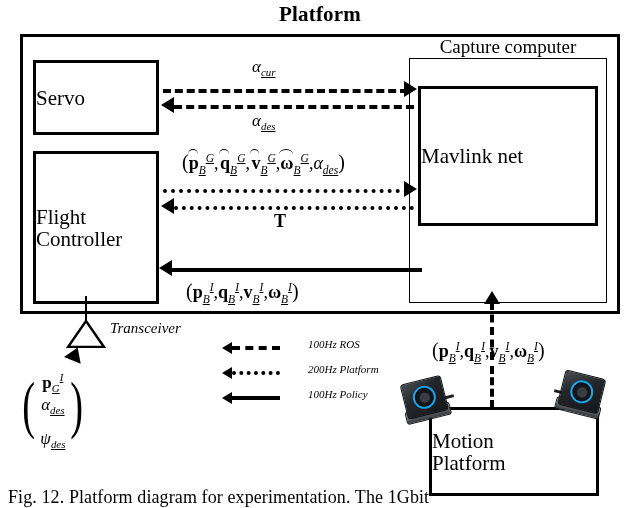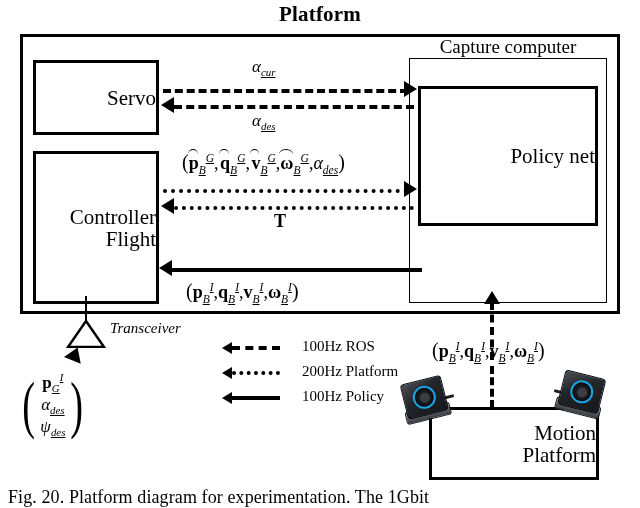--- a/index.html
+++ b/index.html
@@ -39,21 +39,21 @@
     position: absolute;
     border: 3px solid #000;
     background: #fff;
     box-sizing: border-box;
   }
   .box-label {
     position: absolute;
     left: 0; right: 0;
     top: 50%;
     transform: translateY(-50%);
-    text-align: right;
+    text-align: left;
     font-size: 21px;
     line-height: 1.05;
   }
 
   .platform-frame {
     left: 20px; top: 34px;
     width: 600px; height: 280px;
   }
   .servo-box {
     left: 33px; top: 60px;
@@ -71,21 +71,21 @@
   .policy-box {
     left: 418px; top: 86px;
     width: 180px; height: 140px;
   }
   .vrpn-box {
     left: 418px; top: 240px;
     width: 180px; height: 48px;
   }
   .mocap-box {
     left: 429px; top: 407px;
-    width: 170px; height: 73px;
+    width: 170px; height: 89px;
   }
 
   .onboard-title {
     position: absolute;
     left: 409px; top: 36px;
     width: 198px;
     text-align: center;
     font-size: 19px;
   }
   .dashline {
@@ -227,23 +227,24 @@
     position: relative;
     height: 25px;
   }
   .legend-sample {
     position: absolute;
     left: 0; top: 10px;
     width: 58px; height: 0;
   }
   .legend-text {
     position: absolute;
-    left: 80px; top: 0;
-    font-size: 15px;
+    left: 86px; top: 0;
+    font-size: 11px;
     white-space: nowrap;
+    font-style: italic;
   }
 
   
   .camera {
     position: absolute;
     width: 52px; height: 46px;
   }
   .cam-body {
     position: absolute;
     left: 4px; top: 2px;
@@ -311,30 +312,30 @@
   <div class="title">Platform</div>
 
   <div class="box platform-frame"></div>
 
   <div class="box servo-box">
     <div class="box-label">Servo</div>
   </div>
 
   <div class="box fc-box">
     <div class="box-label">
+      <div>Flight</div>
       <div>Controller</div>
-      <div>Flight</div>
     </div>
   </div>
 
   <div class="onboard-title">Capture computer</div>
   <div class="box onboard-box"></div>
 
   <div class="box policy-box">
-    <div class="box-label">Policy net</div>
+    <div class="box-label">Mavlink net</div>
   </div>
 
 
   <div class="math" style="left:252px; top:58px;">
     <span class="mgreek">α</span><sub>cur</sub>
   </div>
   <div class="dashline" style="left:163px; top:89px; width:245px;"></div>
   <div class="ah ah-right" style="left:404px; top:81px;"></div>
 
   <div class="dashline" style="left:174px; top:105px; width:240px;"></div>
@@ -377,21 +378,21 @@
     </div>
   </div>
   <div class="transceiver-label" style="left:110px; top:320px;font-style:italic;">Transceiver</div>
   <div class="uplink-arrow" style="left:66px; top:347px;"></div>
 
   <div class="colvec" style="left:18px; top:374px;">
     <span class="bigparen">(</span>
     <span class="colvec-rows">
       <span class="math" style="position:relative; left:0; top:0;"><span class="mb">p</span><sub>G</sub><sup>I</sup></span>
       <span class="math" style="position:relative; left:0; top:0;"><span class="mgreek">α</span><sub>des</sub></span>
-      <span class="math" style="position:relative; left:0; top:0;"><span class="mgreek">ψ</span><sub>des</sub></span>
+      <span class="math" style="position:relative; left:0; top:12px;"><span class="mgreek">ψ</span><sub>des</sub></span>
     </span>
     <span class="bigparen">)</span>
   </div>
 
   <div class="legend">
 
     <div class="legend-row">
       <div class="legend-sample">
         <div class="ah ah-left sm" style="left:0; top:-6px;"></div>
         <div style="position:absolute; left:10px; top:-2px; width:48px; height:0; border-top:4px dashed #000;"></div>
@@ -440,17 +441,17 @@
     <div class="cam-base"></div>
     <div class="cam-body">
       <div class="cam-ring">
           <div class="cam-lens"></div>
         </div>
     </div>
   </div>
 
   <div class="caption">
     <span class="cap-inner">
-      <span>Fig. 20. Platform diagram for experimentation. The 1Gbit</span>
+      <span>Fig. 12. Platform diagram for experimentation. The 1Gbit</span>
     </span>
   </div>
 
 </div>
 
 </body></html>

